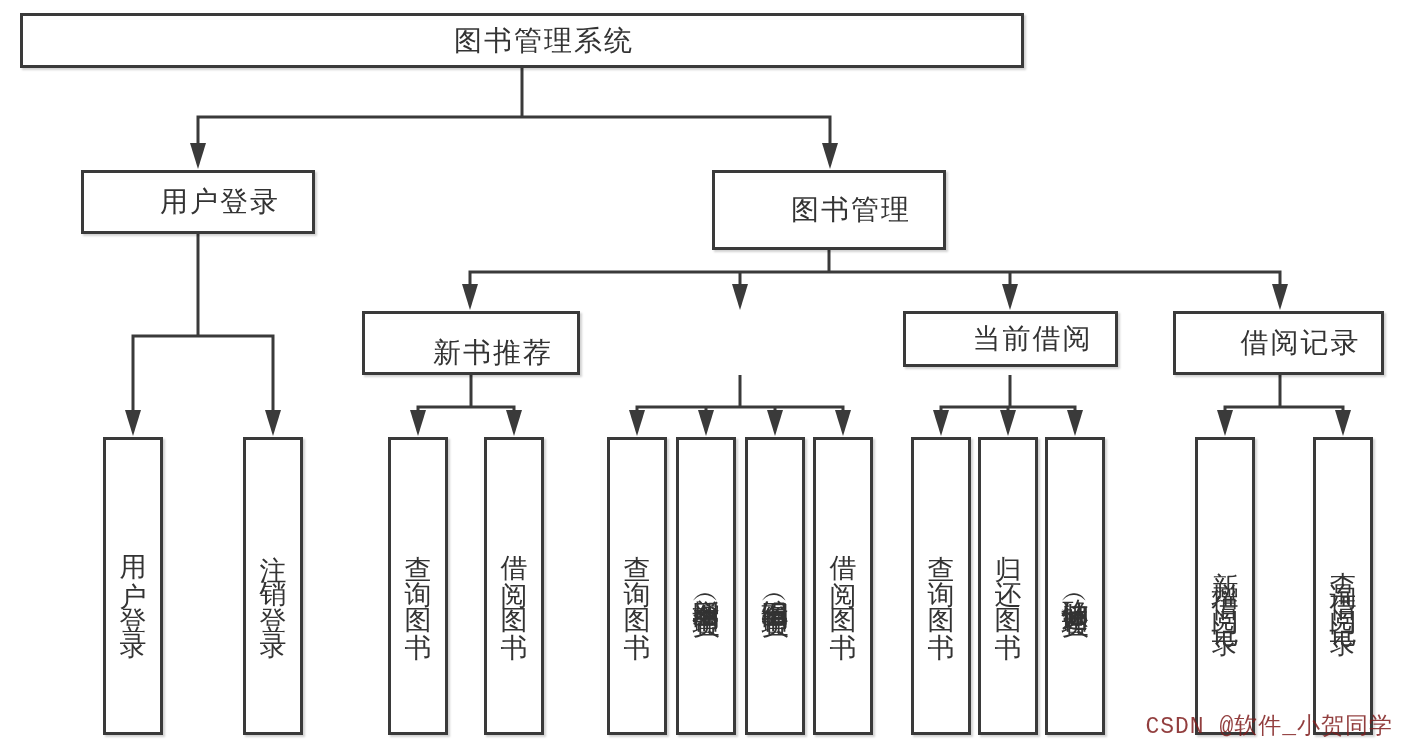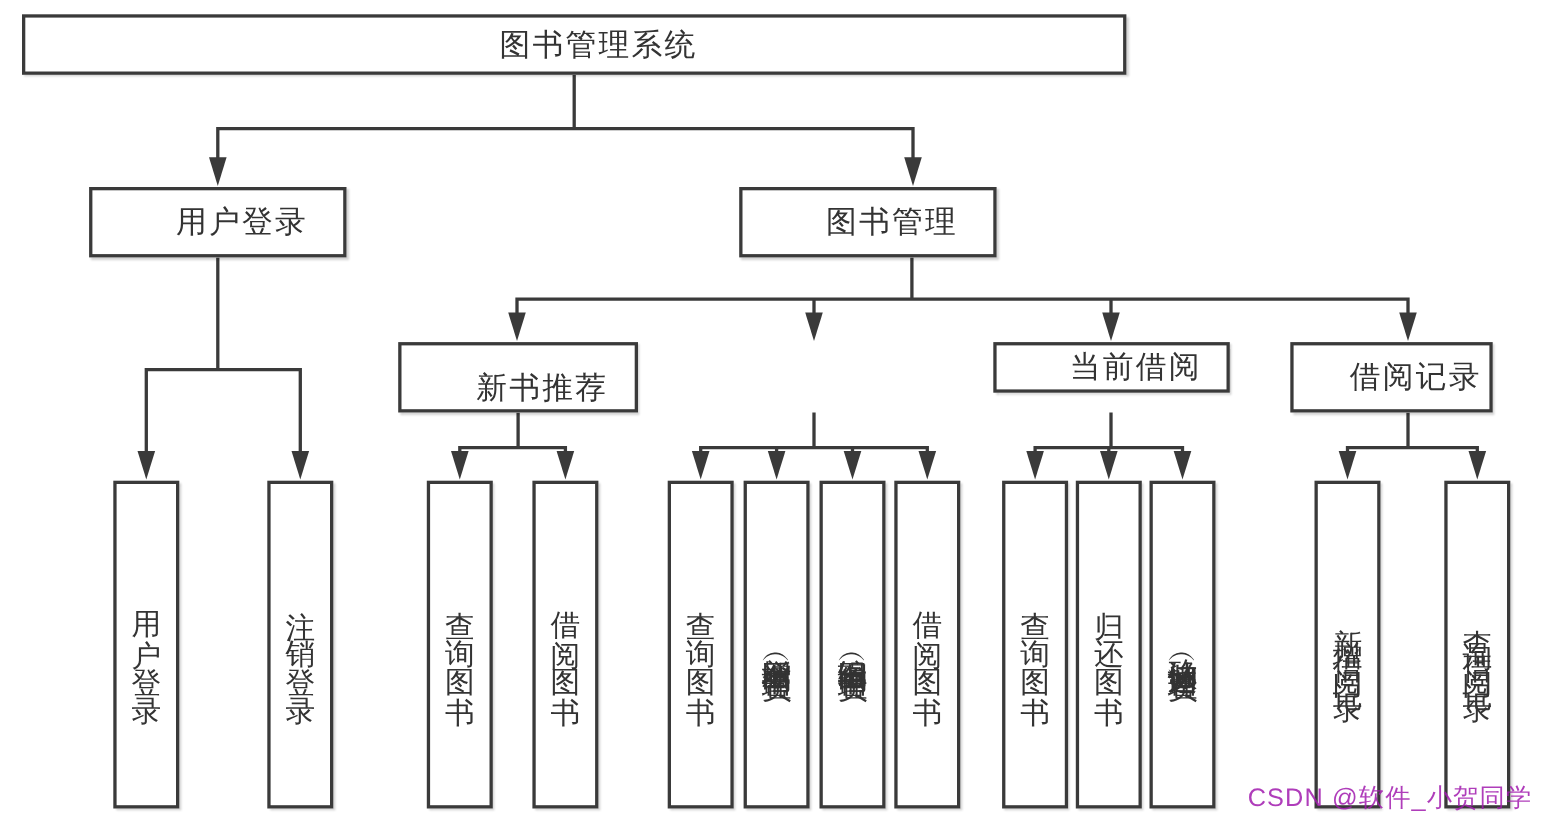--- a/index.html
+++ b/index.html
@@ -26,39 +26,40 @@
     font-size:27px;
     width:60px;height:298px;top:437px;
     line-height:54px;
   }
   .ls4{letter-spacing:26px;}
   .ls6{letter-spacing:12px;}
   .ls8{letter-spacing:2px;}
   
   .root-box{left:20px;top:13px;width:1004px;height:55px;}
   .b-user {left:81px; top:170px;width:234px;height:64px;}
-  .b-books{left:672px;top:170px;width:234px;height:64px;}
+  .b-books{left:712px;top:170px;width:234px;height:80px;}
   .l3-recommend{left:362px; top:311px;width:218px;height:64px;align-items:flex-end;}
   .l3-borrow   {left:633px; top:311px;width:215px;height:64px;}
-  .l3-current  {left:903px; top:311px;width:215px;height:46px;}
-  .l3-records  {left:1173px;top:311px;width:184px;height:64px;}
+  .l3-current  {left:903px; top:311px;width:215px;height:56px;}
+  .l3-records  {left:1173px;top:311px;width:211px;height:64px;}
   .lf1 {left:103px;}  .lf2 {left:243px;}
   .lf3 {left:388px;}  .lf4 {left:484px;}
   .lf5 {left:607px;}  .lf6 {left:676px;}  .lf7 {left:745px;}  .lf8 {left:813px;}
   .lf9 {left:911px;}  .lf10{left:978px;}  .lf11{left:1045px;}
   .lf12{left:1195px;} .lf13{left:1313px;}
   .watermark{
     position:absolute;
     right:12px;bottom:6px;
     font-size:23px;
-    color:#a21caf;
+    color:#7f1d1d;
     opacity:.85;
     letter-spacing:1px;
     white-space:nowrap;
     z-index:5;
+    font-family:Liberation Mono, monospace;
   }
 </style>
 </head>
 <body>
 
 <div class="stage">
 
   <svg class="connectors" viewBox="0 0 1405 747" xmlns="http://www.w3.org/2000/svg">
     <g stroke="#3a3a3a" stroke-width="3" fill="none">
 

